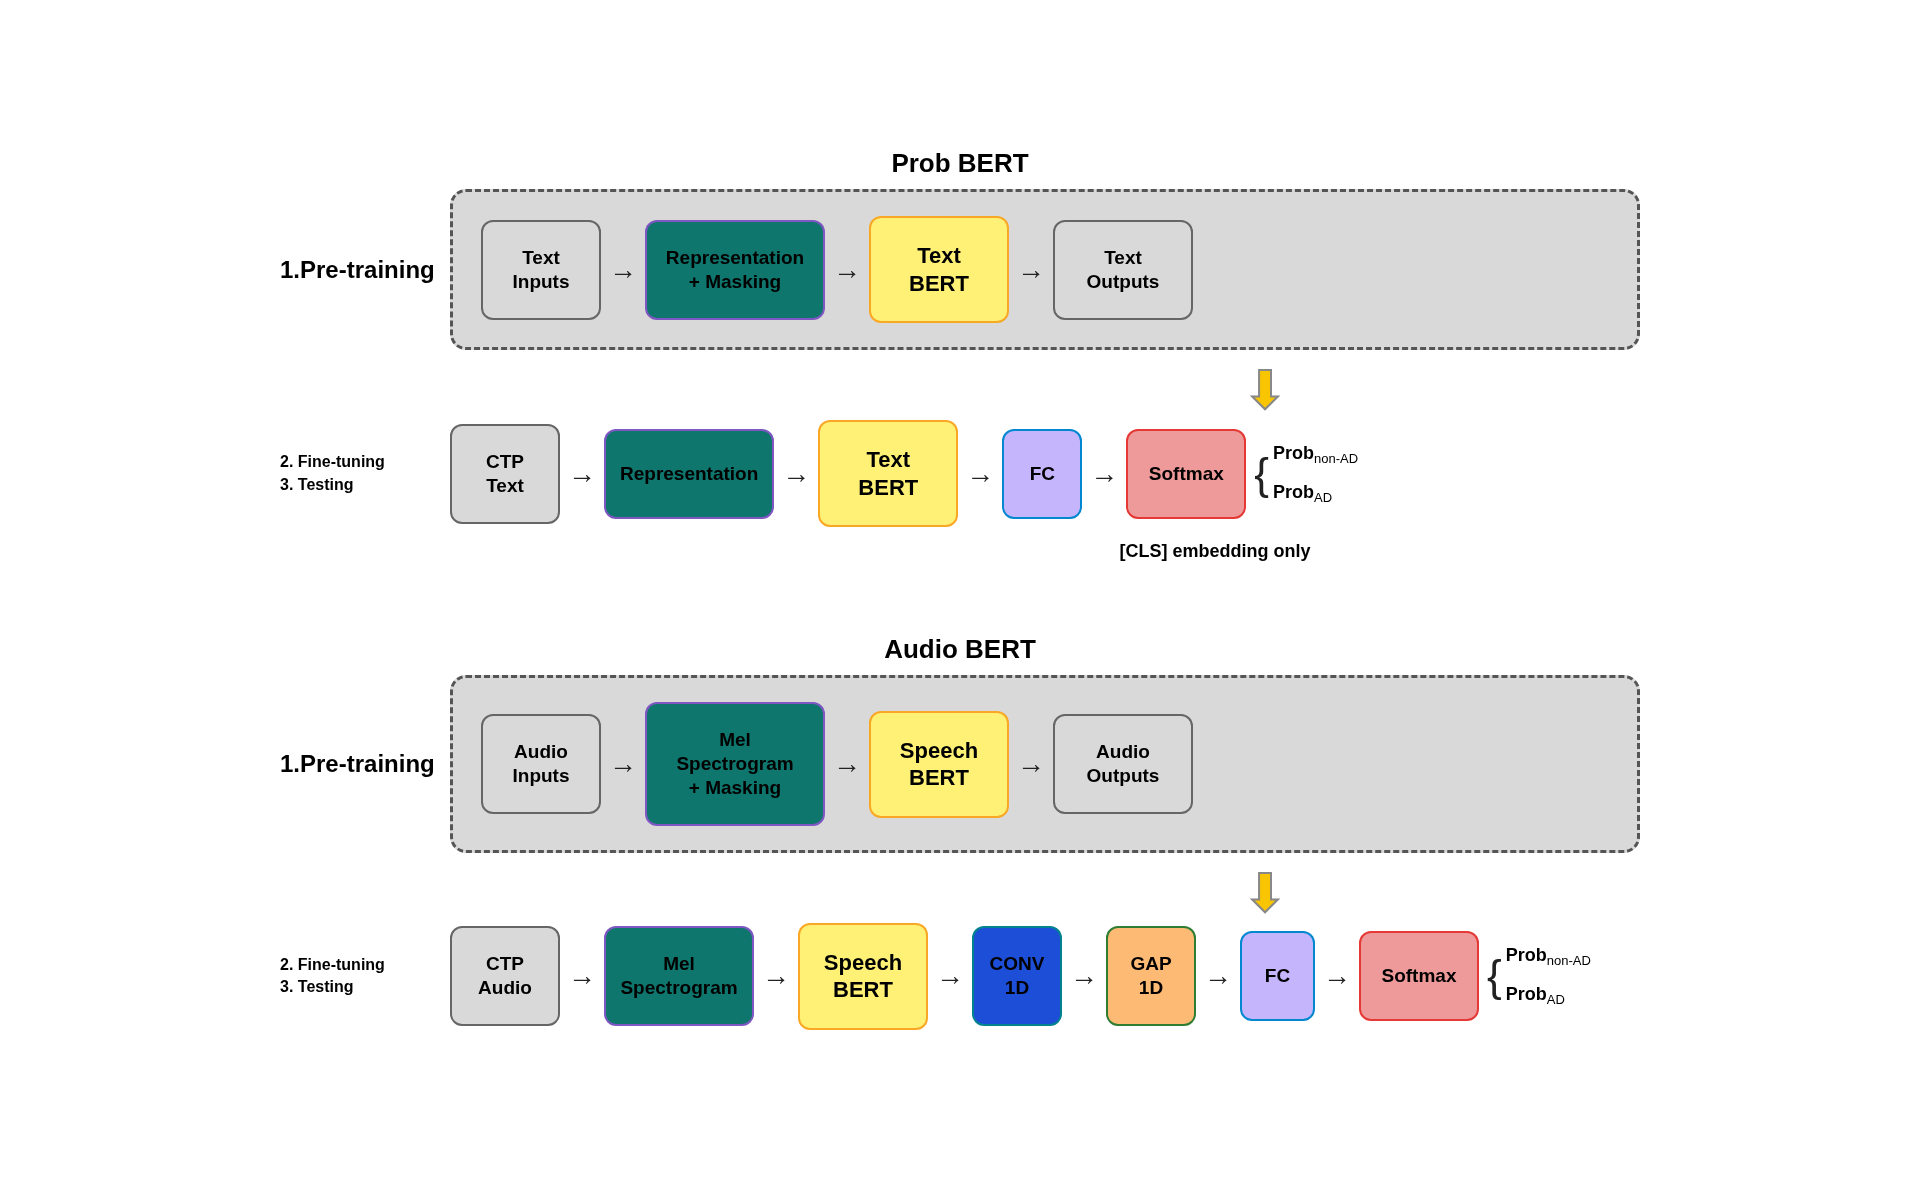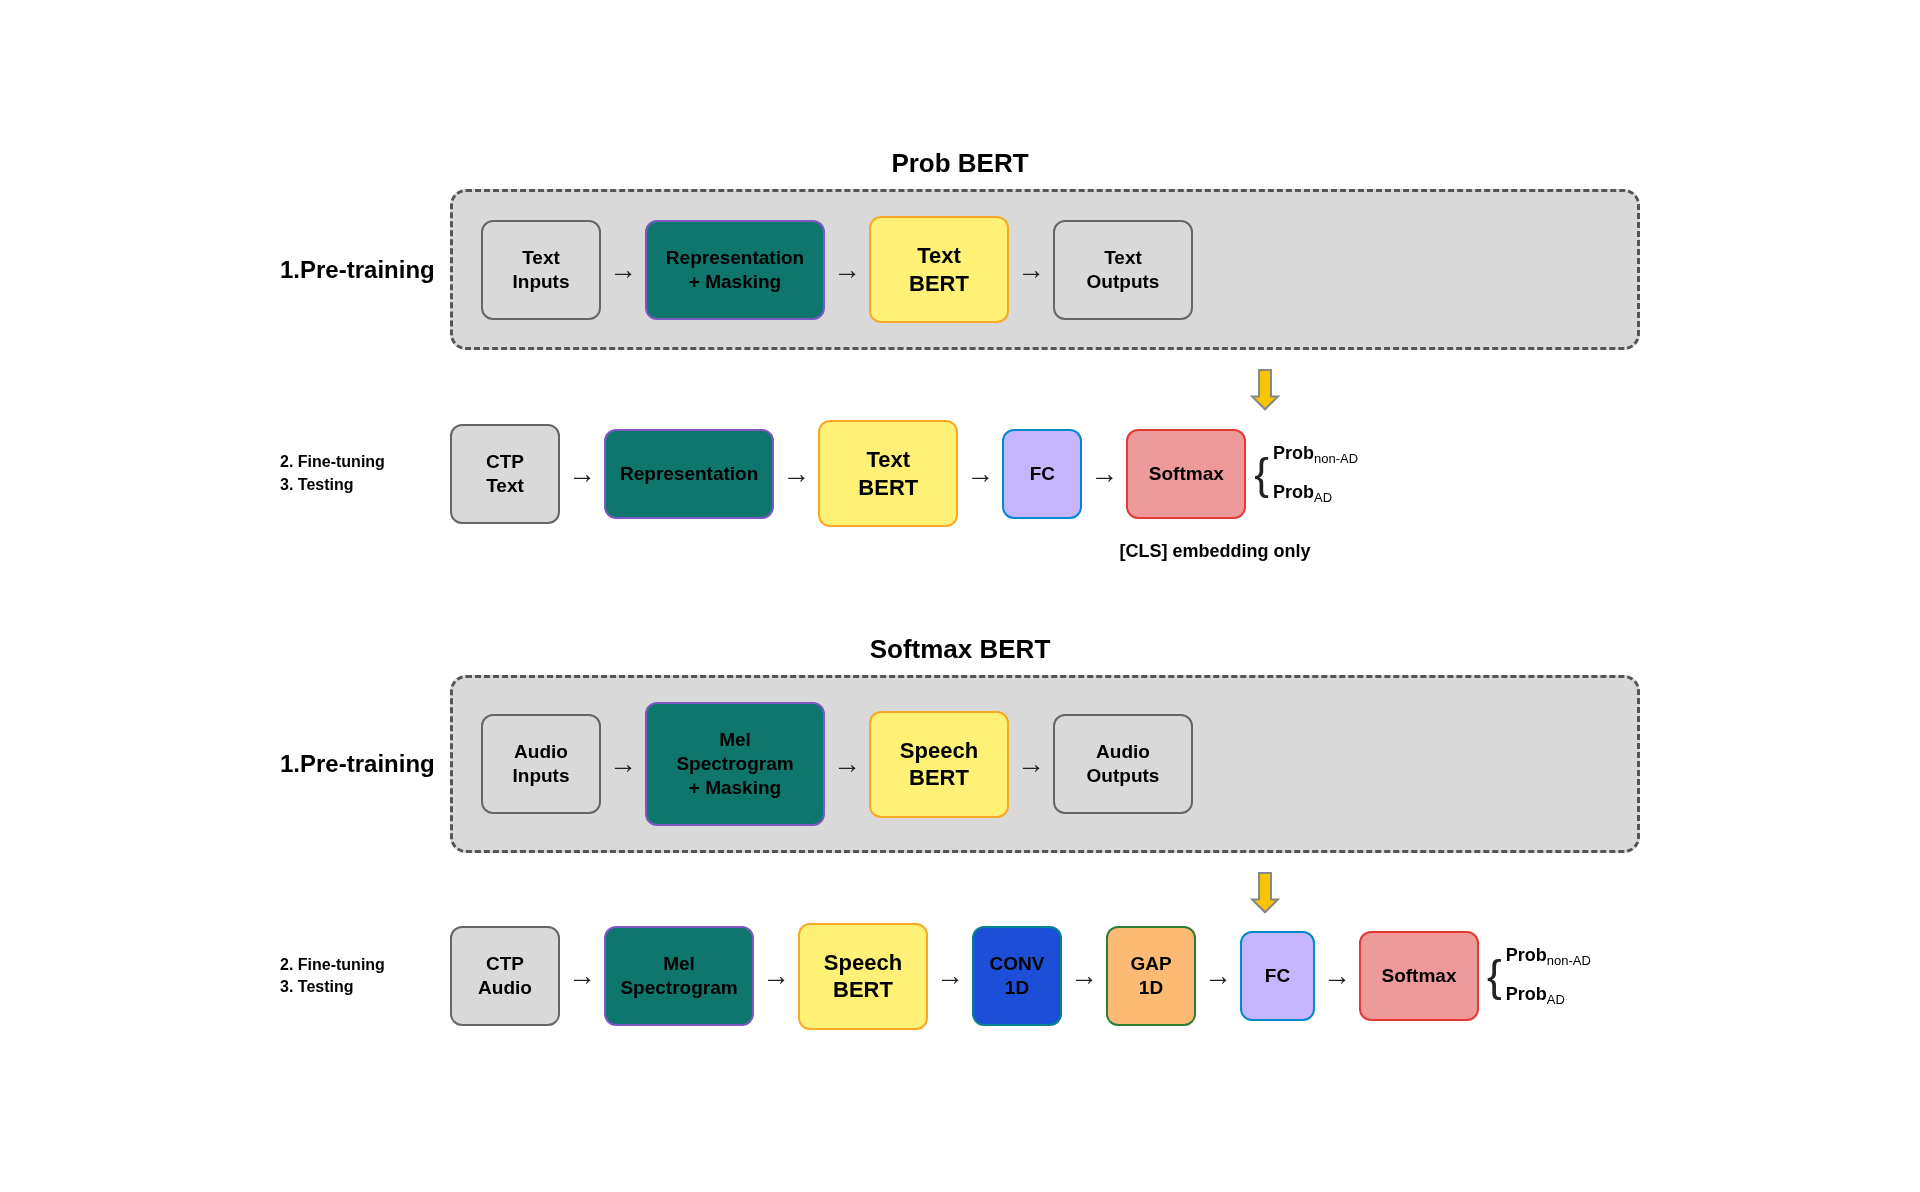--- a/index.html
+++ b/index.html
@@ -238,21 +238,21 @@
     </div>
 
     <div style="margin-left:170px;">
       <div class="cls-label" style="margin-left:340px;">[CLS] embedding only</div>
     </div>
   </div>
 
   <div class="separator" style="height:30px;"></div>
 
   <div>
-    <div class="section-title">Softmax BERT</div>
+    <div class="section-title">Audio BERT</div>
 
     <div class="row-wrapper">
       <div class="row-label">1.Pre-training</div>
       <div class="dashed-box" style="flex:1;">
 
         <div class="node node-gray" style="min-width:120px;min-height:90px;">
           <span>Audio<br>Inputs</span>
         </div>
         <div class="arrow">→</div>
 

